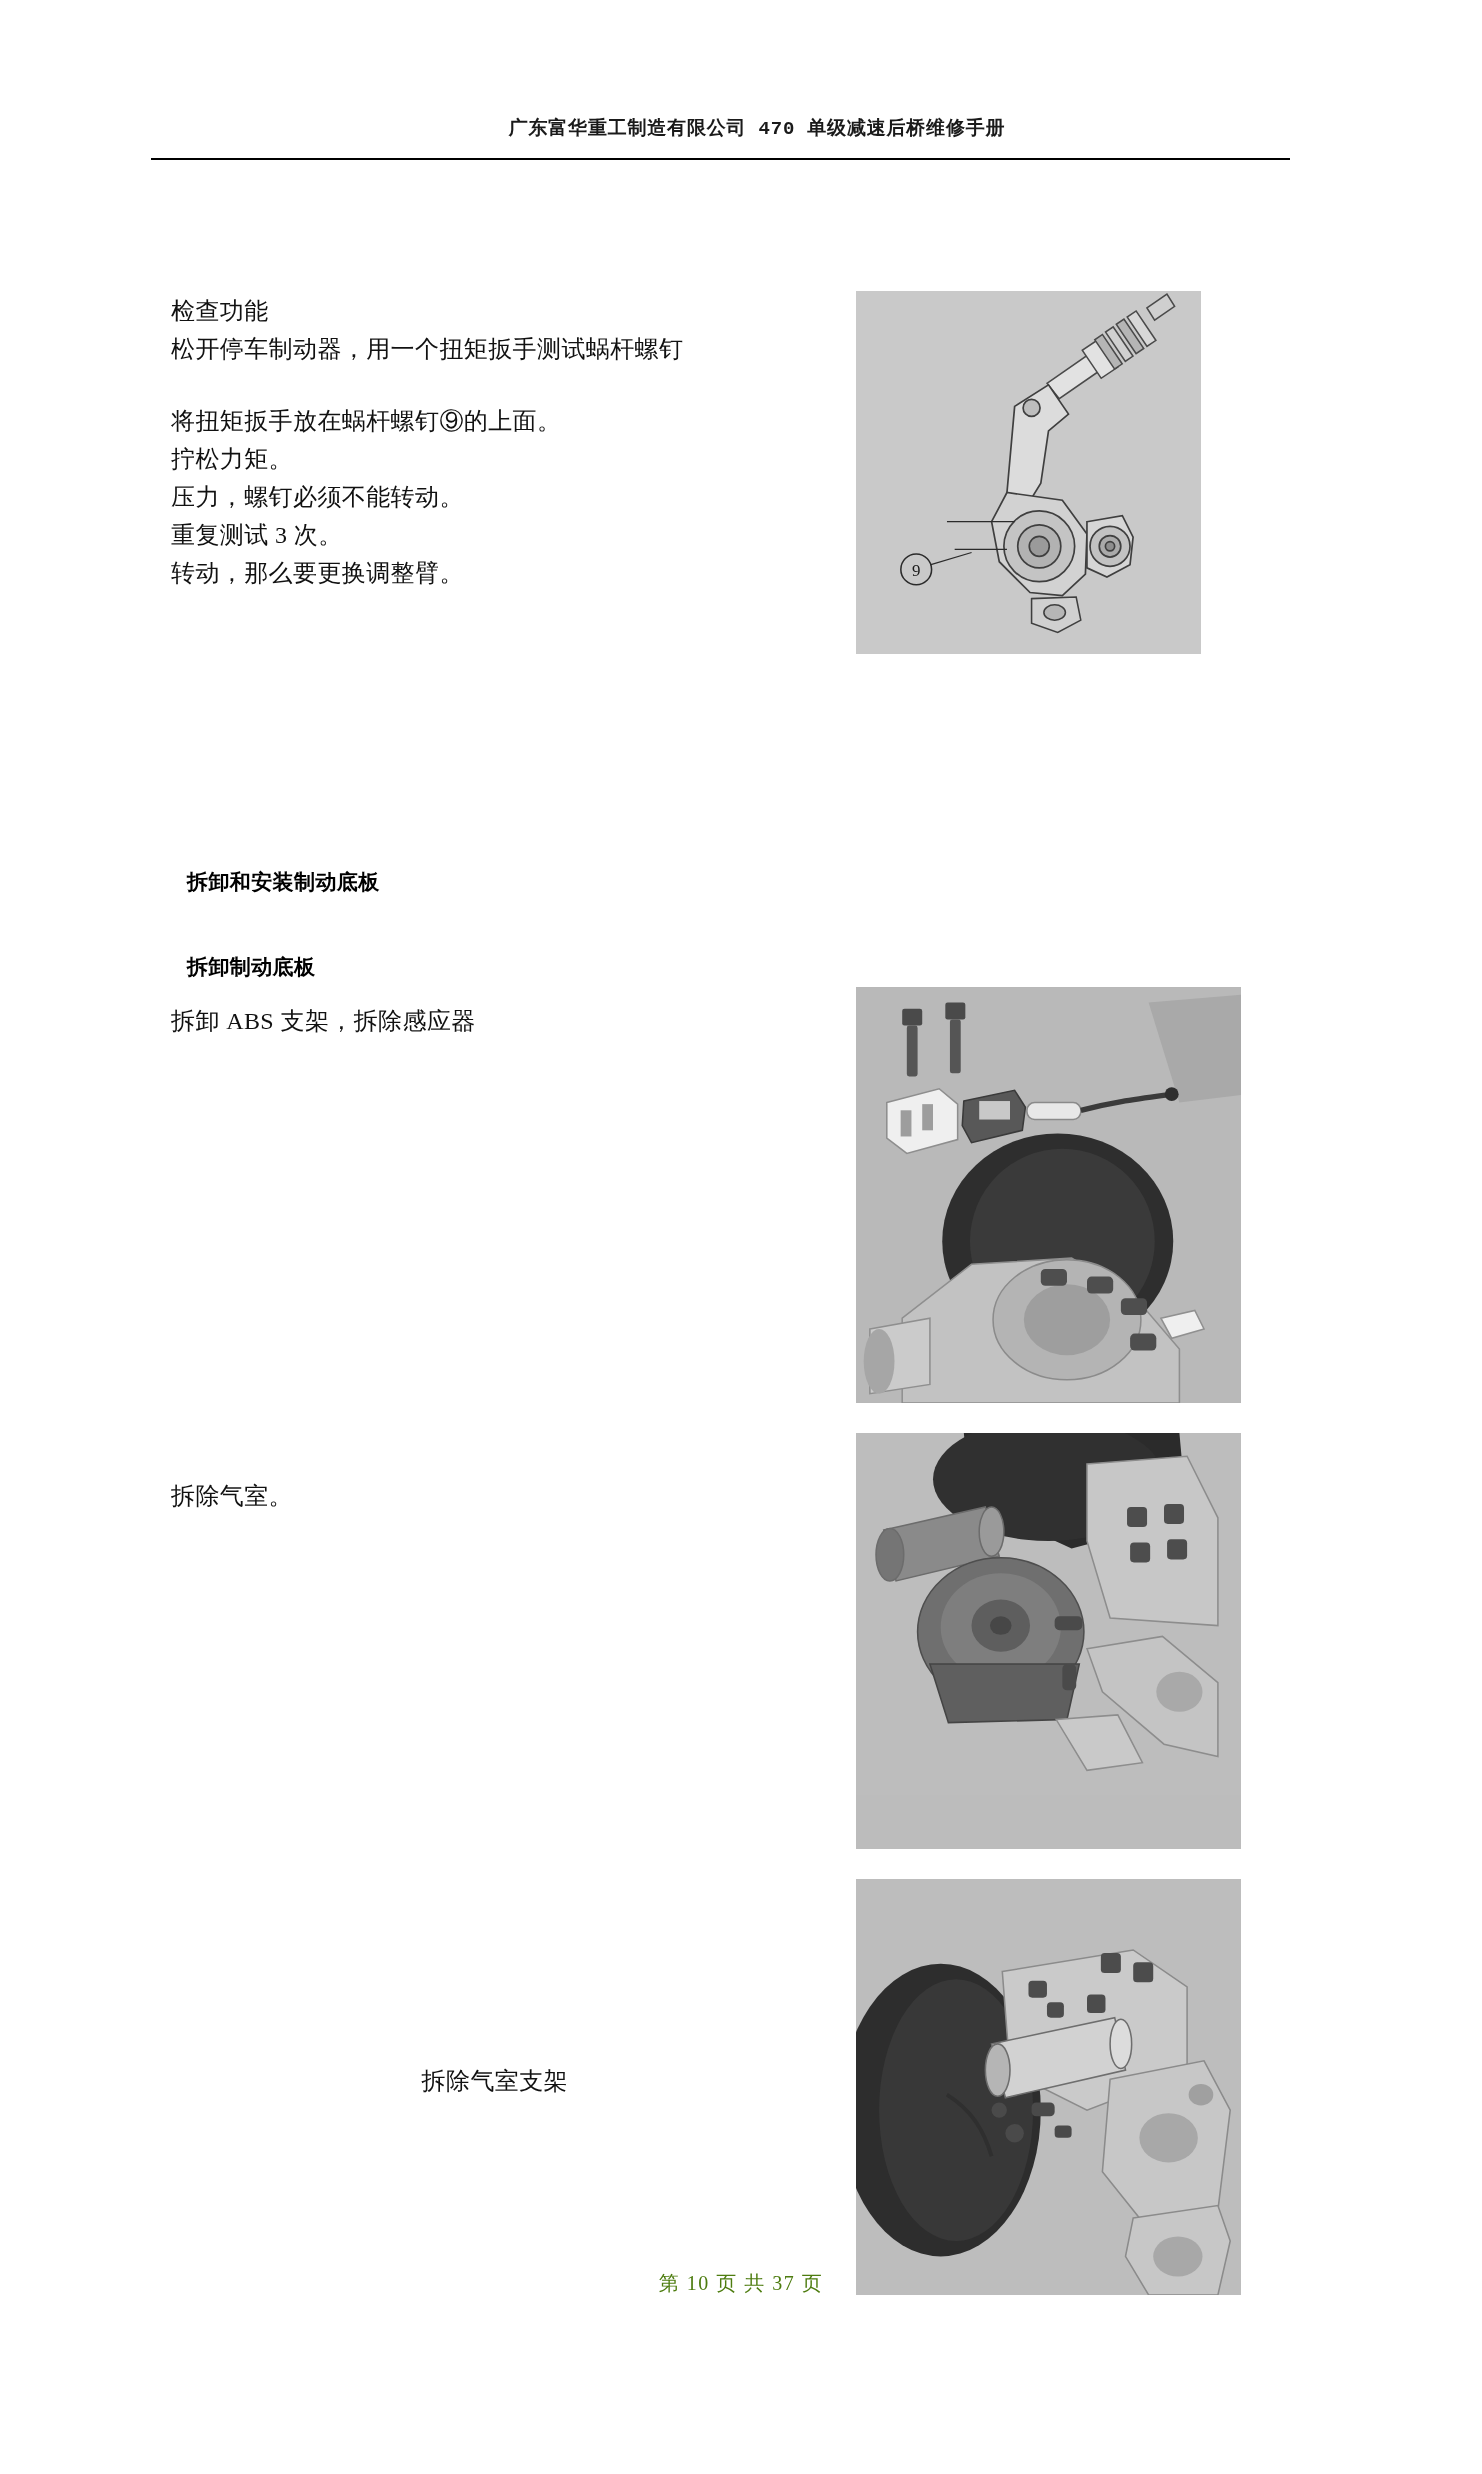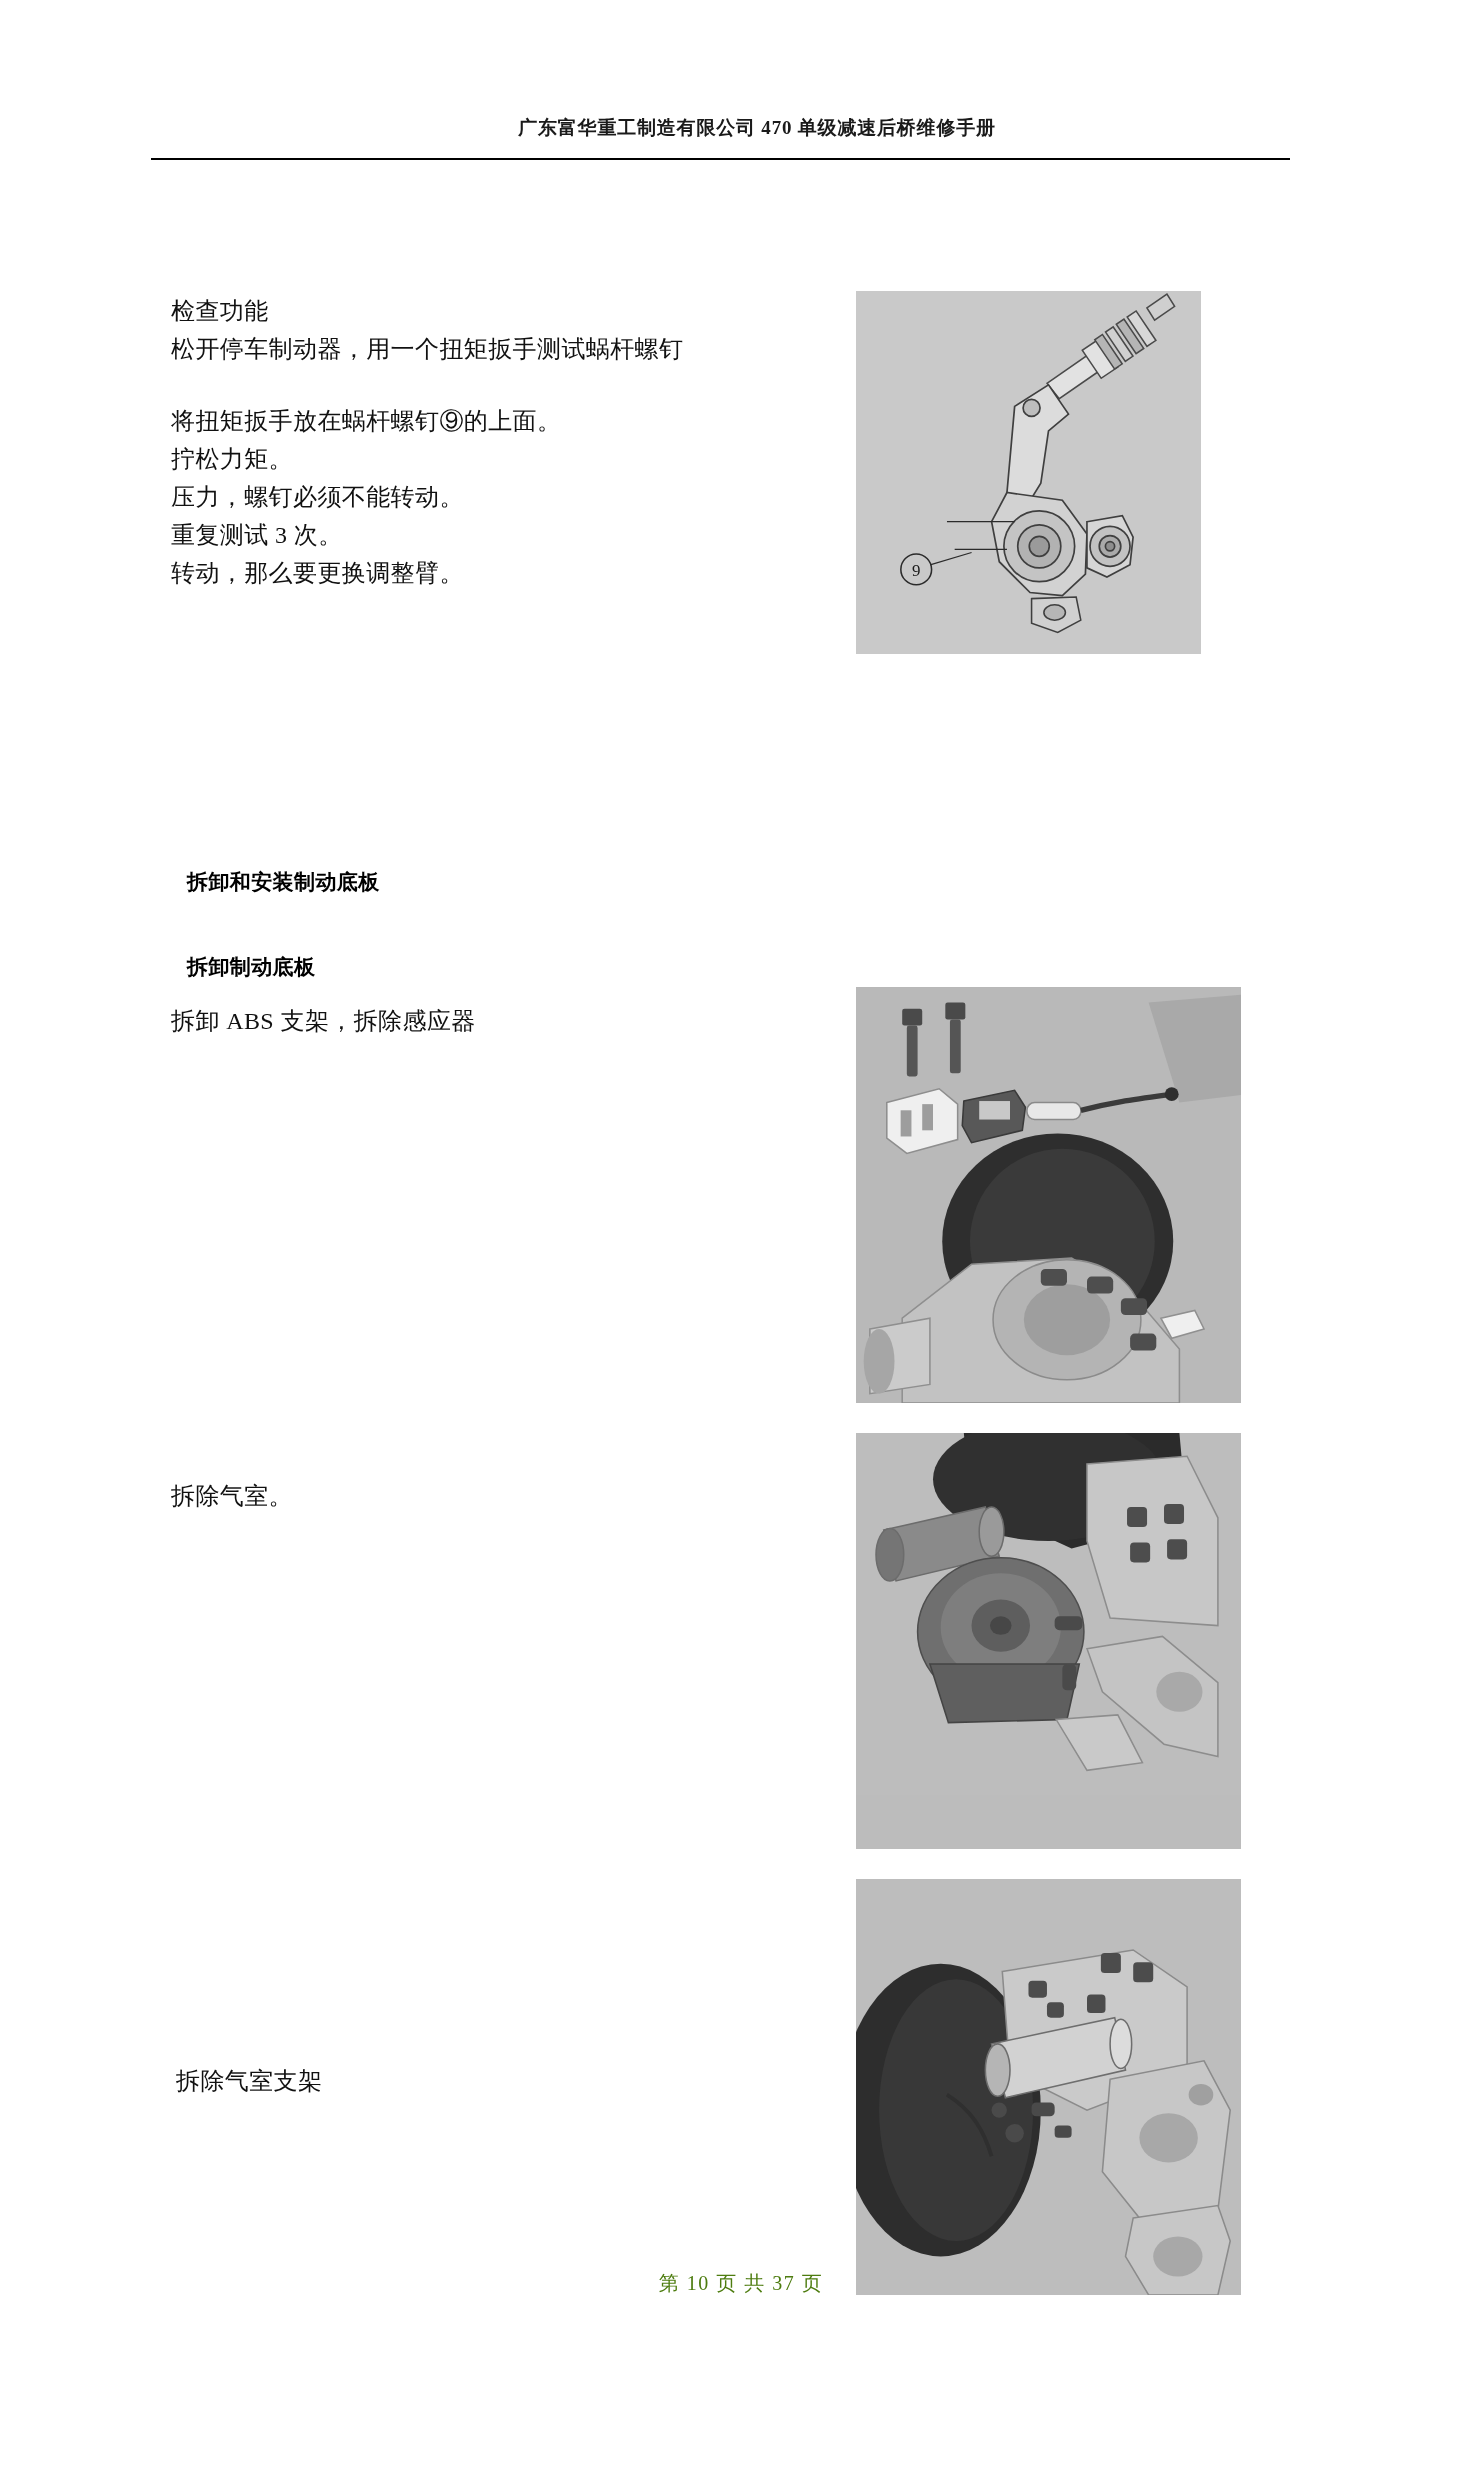--- a/index.html
+++ b/index.html
@@ -22,21 +22,21 @@
 
   
   .header {
     position: absolute;
     left: 0;
     top: 115px;
     width: 100%;
     text-align: center;
   }
   .header-title {
-    font-family: Liberation Serif, serif;
+    font-family: Liberation Mono, monospace;
     font-size: 19px;
     font-weight: bold;
     letter-spacing: 0.8px;
     color: #1a1a1a;
     margin-left: 32px;
   }
   .header-rule {
     position: absolute;
     left: 151px;
     top: 158px;
@@ -83,23 +83,24 @@
     width: 585px;
   }
   .cap-air-chamber {
     position: absolute;
     left: 171px;
     top: 1477px;
     width: 385px;
   }
   .cap-air-bracket {
     position: absolute;
-    left: 176px;
+    left: 183px;
     top: 2062px;
     width: 385px;
+    text-align: right;
   }
 
   
   .figure {
     position: absolute;
     background: #c9c9c9;
     overflow: hidden;
   }
   .fig1 { left: 856px; top: 291px;  width: 345px; height: 363px; }
   .fig2 { left: 856px; top: 987px; width: 385px; height: 416px; background:#b8b8b8; }

